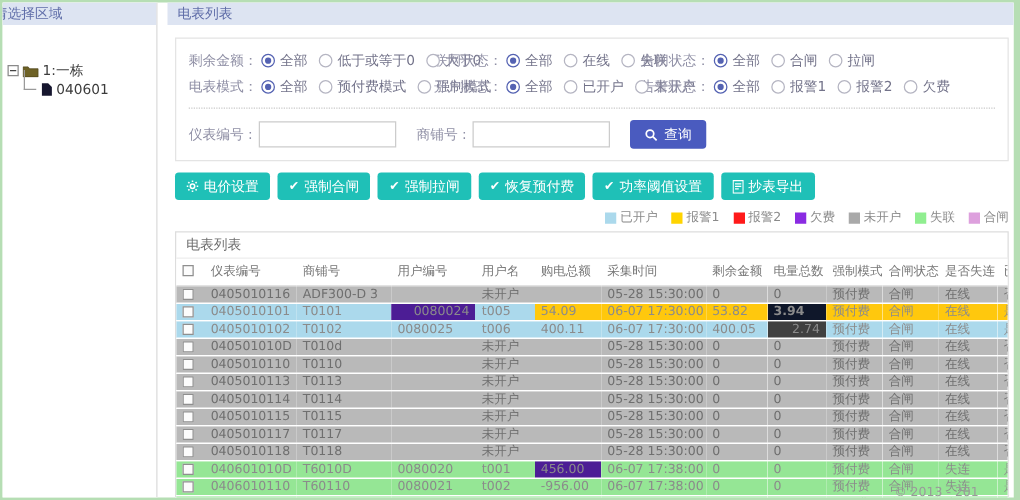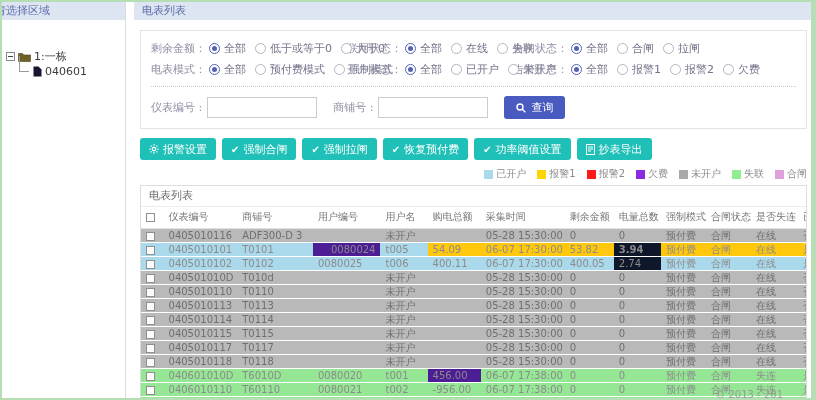--- a/index.html
+++ b/index.html
@@ -216,21 +216,21 @@
                 <line x1="6" y1="0.4" x2="6" y2="2"></line>
                 <line x1="6" y1="10" x2="6" y2="11.6"></line>
                 <line x1="0.4" y1="6" x2="2" y2="6"></line>
                 <line x1="10" y1="6" x2="11.6" y2="6"></line>
                 <line x1="2" y1="2" x2="3.1" y2="3.1"></line>
                 <line x1="8.9" y1="8.9" x2="10" y2="10"></line>
                 <line x1="8.9" y1="3.1" x2="10" y2="2"></line>
                 <line x1="2" y1="10" x2="3.1" y2="8.9"></line>
               </g>
             </svg>
-            <span>报警设置</span>
+            <span>电价设置</span>
           </button>
           <button class="tbtn" style="background: rgb(31, 192, 183);">
             <span style="font-size:10px;">✔</span>
             <span>强制合闸</span>
           </button>
           <button class="tbtn" style="background: rgb(31, 192, 183);">
             <span style="font-size:10px;">✔</span>
             <span>强制拉闸</span>
           </button>
           <button class="tbtn" style="background: rgb(31, 192, 183);">
@@ -351,21 +351,21 @@
               </tr>
               <tr>
                 <td style="background: rgb(171, 217, 236); color: rgb(139, 139, 139);"><span class="cb"></span></td>
                 <td style="background: rgb(171, 217, 236); color: rgb(139, 139, 139);">0405010102</td>
                 <td style="background: rgb(171, 217, 236); color: rgb(139, 139, 139);">T0102</td>
                 <td style="background: rgb(171, 217, 236); color: rgb(139, 139, 139);">0080025</td>
                 <td style="background: rgb(171, 217, 236); color: rgb(139, 139, 139);">t006</td>
                 <td style="background: rgb(171, 217, 236); color: rgb(139, 139, 139);">400.11</td>
                 <td style="background: rgb(171, 217, 236); color: rgb(139, 139, 139);">06-07 17:30:00</td>
                 <td style="background: rgb(171, 217, 236); color: rgb(139, 139, 139);">400.05</td>
-                <td style="background: #0f172a; color: rgb(139, 139, 139);">2.74</td>
+                <td style="background: #404040; color: rgb(139, 139, 139); text-align: right;">2.74</td>
                 <td style="background: rgb(171, 217, 236); color: rgb(139, 139, 139);">预付费</td>
                 <td style="background: rgb(171, 217, 236); color: rgb(139, 139, 139);">合闸</td>
                 <td style="background: rgb(171, 217, 236); color: rgb(139, 139, 139);">在线</td>
                 <td style="background: rgb(171, 217, 236); color: rgb(139, 139, 139);">是</td>
               </tr>
               <tr>
                 <td style="background: rgb(185, 185, 185); color: rgb(111, 111, 111);"><span class="cb"></span></td>
                 <td style="background: rgb(185, 185, 185); color: rgb(111, 111, 111);">040501010D</td>
                 <td style="background: rgb(185, 185, 185); color: rgb(111, 111, 111);">T010d</td>
                 <td style="background: rgb(185, 185, 185); color: rgb(111, 111, 111);"></td>

